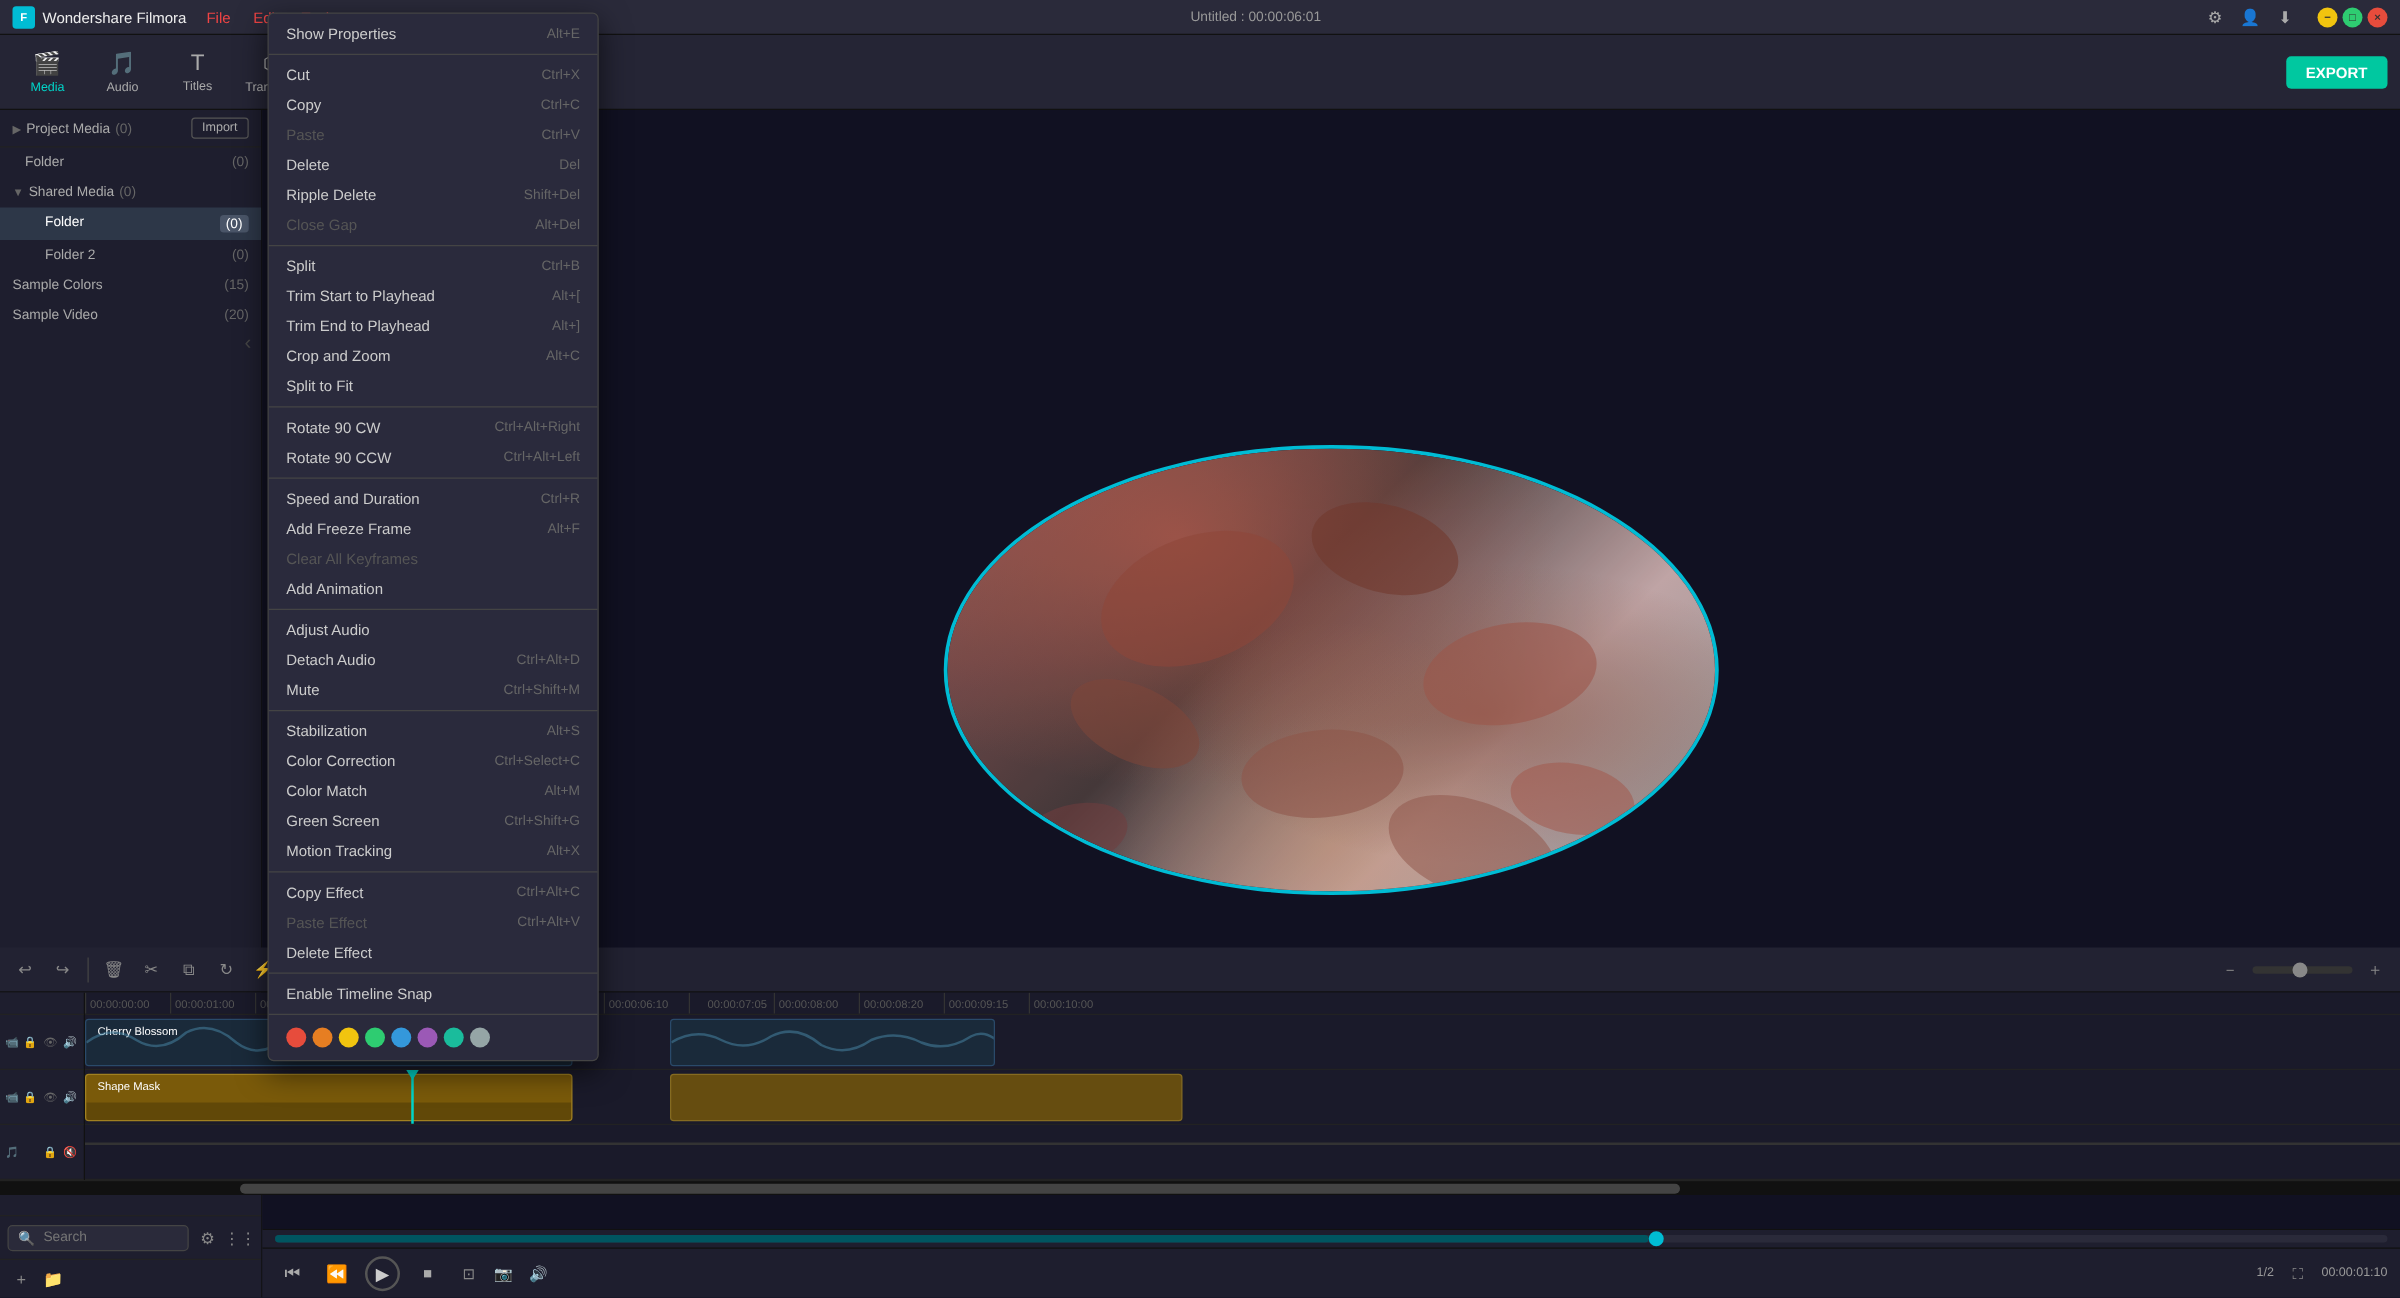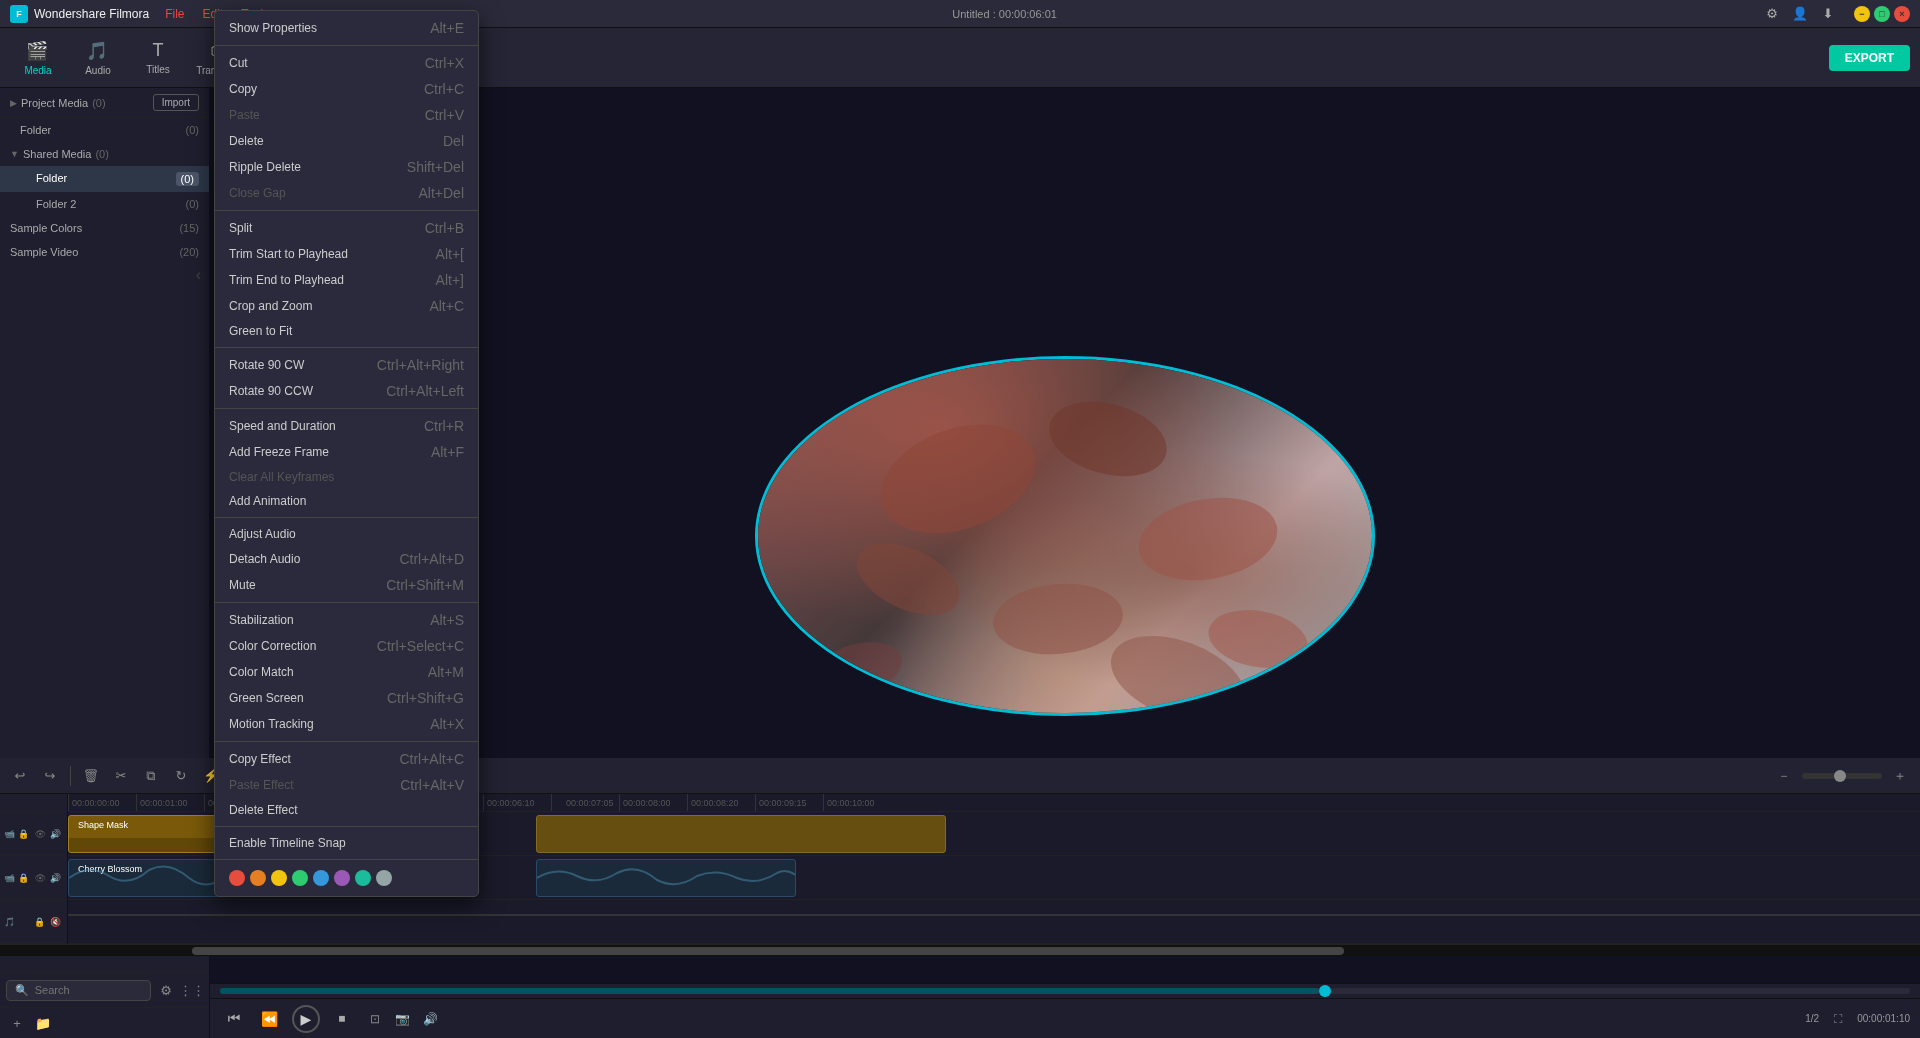--- a/index.html
+++ b/index.html
@@ -369,21 +369,21 @@
       align-items: center;
       justify-content: space-between;
       padding: 5px 14px;
       cursor: pointer;
       font-size: 12px;
       color: #ccc;
     }
     .ctx-item.disabled { color: #555; cursor: default; }
     .ctx-shortcut {
       color: #666;
-      font-size: 14px;
+      font-size: 11px;
     }
     .ctx-separator {
       height: 1px;
       background: #444;
       margin: 4px 0;
     }
     .ctx-color-row {
       display: flex;
       align-items: center;
       padding: 6px 14px;
@@ -758,21 +758,21 @@
       </div>
       <div class="ctx-item">
         <span>Trim End to Playhead</span>
         <span class="ctx-shortcut">Alt+]</span>
       </div>
       <div class="ctx-item">
         <span>Crop and Zoom</span>
         <span class="ctx-shortcut">Alt+C</span>
       </div>
       <div class="ctx-item">
-        <span>Green to Fit</span>
+        <span>Split to Fit</span>
         <span class="ctx-shortcut"></span>
       </div>
       <div class="ctx-separator"></div>
       <div class="ctx-item">
         <span>Rotate 90 CW</span>
         <span class="ctx-shortcut">Ctrl+Alt+Right</span>
       </div>
       <div class="ctx-item">
         <span>Rotate 90 CCW</span>
         <span class="ctx-shortcut">Ctrl+Alt+Left</span>
@@ -935,51 +935,51 @@
           <div class="ruler-mark" style="width:68px;padding-left:14px;">00:00:07:05</div>
           <div class="ruler-mark" style="width:68px;">00:00:08:00</div>
           <div class="ruler-mark" style="width:68px;">00:00:08:20</div>
           <div class="ruler-mark" style="width:68px;">00:00:09:15</div>
           <div class="ruler-mark" style="width:68px;">00:00:10:00</div>
         </div>
       </div>
 
       <div class="track-row">
 
+        <div class="track-clip" style="left:0px;width:390px;background:#1a2a3a;border:1px solid #2a4a6a;">
+          <div class="clip-label">Cherry Blossom</div>
+
+          <svg width="390" height="38" style="position:absolute;bottom:0;left:0;opacity:0.5;">
+            <path d="M0,20 Q20,5 40,18 Q60,30 80,12 Q100,2 120,20 Q140,35 160,15 Q180,5 200,22 Q220,35 240,18 Q260,8 280,20 Q300,30 320,15 Q340,5 360,20 Q380,30 390,18" stroke="#4a8aaa" fill="none" stroke-width="2"></path>
+          </svg>
+        </div>
+
+        <div class="track-clip" style="left:468px;width:260px;background:#1a2a3a;border:1px solid #2a4a6a;">
+
+          <svg width="260" height="38" style="position:absolute;bottom:0;left:0;opacity:0.5;">
+            <path d="M0,20 Q20,8 40,18 Q60,28 80,15 Q100,5 120,22 Q140,32 160,18 Q180,10 200,20 Q220,28 240,15 Q250,10 260,18" stroke="#4a8aaa" fill="none" stroke-width="2"></path>
+          </svg>
+        </div>
+      </div>
+
+      <div class="track-row">
+
         <div class="playhead"></div>
 
         <div class="track-clip" style="left:0px;width:390px;background:#7a5a0a;border:1px solid #a08020;">
           <div class="clip-label">Shape Mask</div>
           <div style="position:absolute;bottom:0;left:0;right:0;height:14px;background:rgba(0,0,0,0.2);"></div>
         </div>
 
         <div class="track-clip" style="left:468px;width:410px;background:#7a5a0a;border:1px solid #a08020;opacity:0.8;">
         </div>
       </div>
 
       <div class="track-row">
 
-        <div class="track-clip" style="left:0px;width:390px;background:#1a2a3a;border:1px solid #2a4a6a;">
-          <div class="clip-label">Cherry Blossom</div>
-
-          <svg width="390" height="38" style="position:absolute;bottom:0;left:0;opacity:0.5;">
-            <path d="M0,20 Q20,5 40,18 Q60,30 80,12 Q100,2 120,20 Q140,35 160,15 Q180,5 200,22 Q220,35 240,18 Q260,8 280,20 Q300,30 320,15 Q340,5 360,20 Q380,30 390,18" stroke="#4a8aaa" fill="none" stroke-width="2"></path>
-          </svg>
-        </div>
-
-        <div class="track-clip" style="left:468px;width:260px;background:#1a2a3a;border:1px solid #2a4a6a;">
-
-          <svg width="260" height="38" style="position:absolute;bottom:0;left:0;opacity:0.5;">
-            <path d="M0,20 Q20,8 40,18 Q60,28 80,15 Q100,5 120,22 Q140,32 160,18 Q180,10 200,20 Q220,28 240,15 Q250,10 260,18" stroke="#4a8aaa" fill="none" stroke-width="2"></path>
-          </svg>
-        </div>
-      </div>
-
-      <div class="track-row">
-
         <div style="position:absolute;left:0;right:0;top:14px;height:2px;background:#333;"></div>
       </div>
     </div>
   </div>
 
   <div class="timeline-scrollbar">
     <div class="timeline-scrollbar-thumb"></div>
   </div>
 </div>
 

